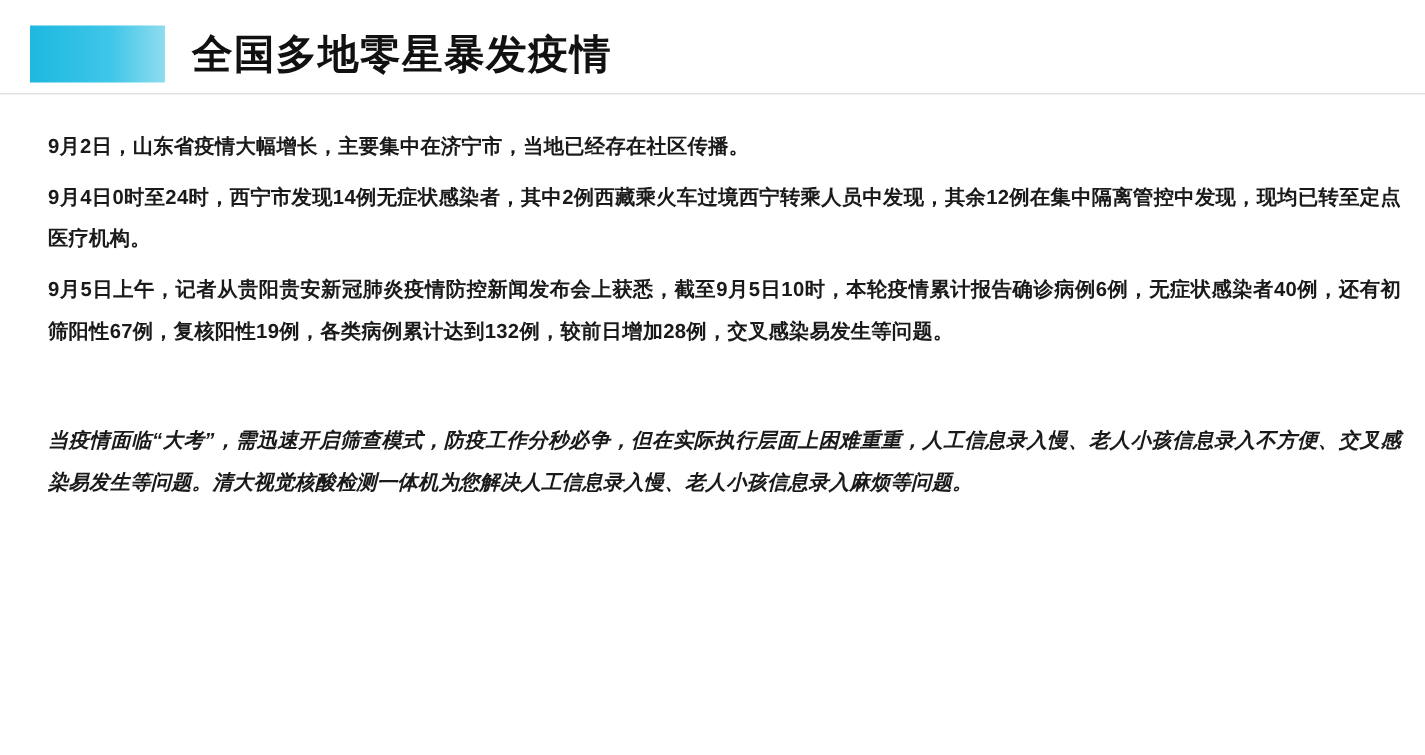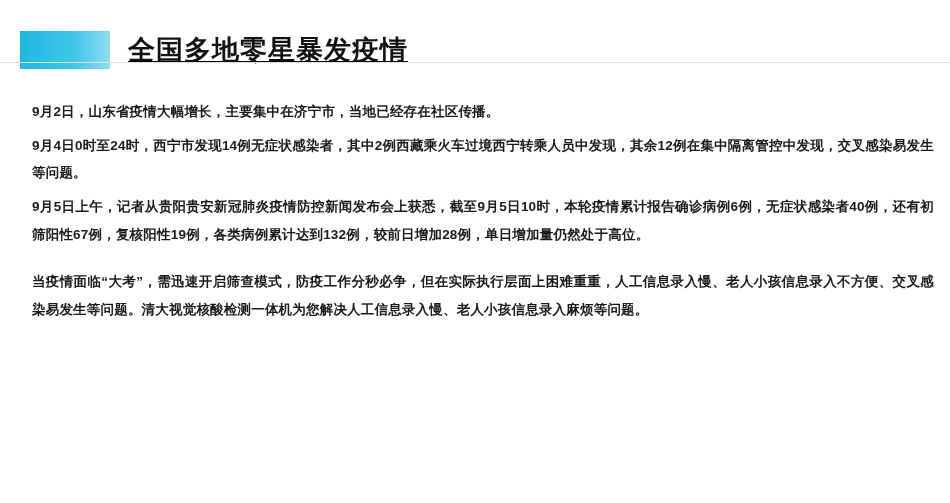--- a/index.html
+++ b/index.html
@@ -17,24 +17,23 @@
     position: relative;
     width: 950px;
     height: 503px;
     background: #ffffff;
     box-sizing: border-box;
   }
   .header {
     position: relative;
     display: flex;
     align-items: center;
-    padding-top: 20px;
+    padding-top: 6px;
     padding-left: 20px;
     height: 60px;
-    text-decoration: underline;
   }
   .header-bar {
     width: 90px;
     height: 38px;
     background: linear-gradient(90deg, #1eb8e0 0%, #3fc6e8 60%, #8fdcef 100%);
     flex: 0 0 auto;
   }
   .header-title {
     font-size: 27px;
     font-weight: bold;
@@ -57,39 +56,41 @@
   .para {
     font-size: 13.5px;
     color: #1a1a1a;
     font-weight: bold;
     line-height: 2.05;
     margin: 0 0 6px 0;
     text-align: justify;
     letter-spacing: 0.2px;
   }
   .para.last-group {
+    margin-top: 26px;
     margin-bottom: 0;
+    font-style: italic;
   }
   .spacer {
     height: 14px;
   }
 </style>
 </head>
 <body>
 
 <div class="page">
 
   <div class="header">
     <div class="header-bar"></div>
     <div class="header-title">全国多地零星暴发疫情</div>
   </div>
 
   <div class="divider"></div>
 
   <div class="body-content">
     <p class="para">9月2日，山东省疫情大幅增长，主要集中在济宁市，当地已经存在社区传播。</p>
-    <p class="para">9月4日0时至24时，西宁市发现14例无症状感染者，其中2例西藏乘火车过境西宁转乘人员中发现，其余12例在集中隔离管控中发现，交叉感染易发生等问题。</p>
-    <p class="para">9月5日上午，记者从贵阳贵安新冠肺炎疫情防控新闻发布会上获悉，截至9月5日10时，本轮疫情累计报告确诊病例6例，无症状感染者40例，还有初筛阳性67例，复核阳性19例，各类病例累计达到132例，较前日增加28例，单日增加量仍然处于高位。</p>
+    <p class="para">9月4日0时至24时，西宁市发现14例无症状感染者，其中2例西藏乘火车过境西宁转乘人员中发现，其余12例在集中隔离管控中发现，现均已转至定点医疗机构。</p>
+    <p class="para">9月5日上午，记者从贵阳贵安新冠肺炎疫情防控新闻发布会上获悉，截至9月5日10时，本轮疫情累计报告确诊病例6例，无症状感染者40例，还有初筛阳性67例，复核阳性19例，各类病例累计达到132例，较前日增加28例，交叉感染易发生等问题。</p>
     <div class="spacer"></div>
     <p class="para last-group">当疫情面临“大考”，需迅速开启筛查模式，防疫工作分秒必争，但在实际执行层面上困难重重，人工信息录入慢、老人小孩信息录入不方便、交叉感染易发生等问题。清大视觉核酸检测一体机为您解决人工信息录入慢、老人小孩信息录入麻烦等问题。</p>
   </div>
 
 </div>
 
 </body></html>

